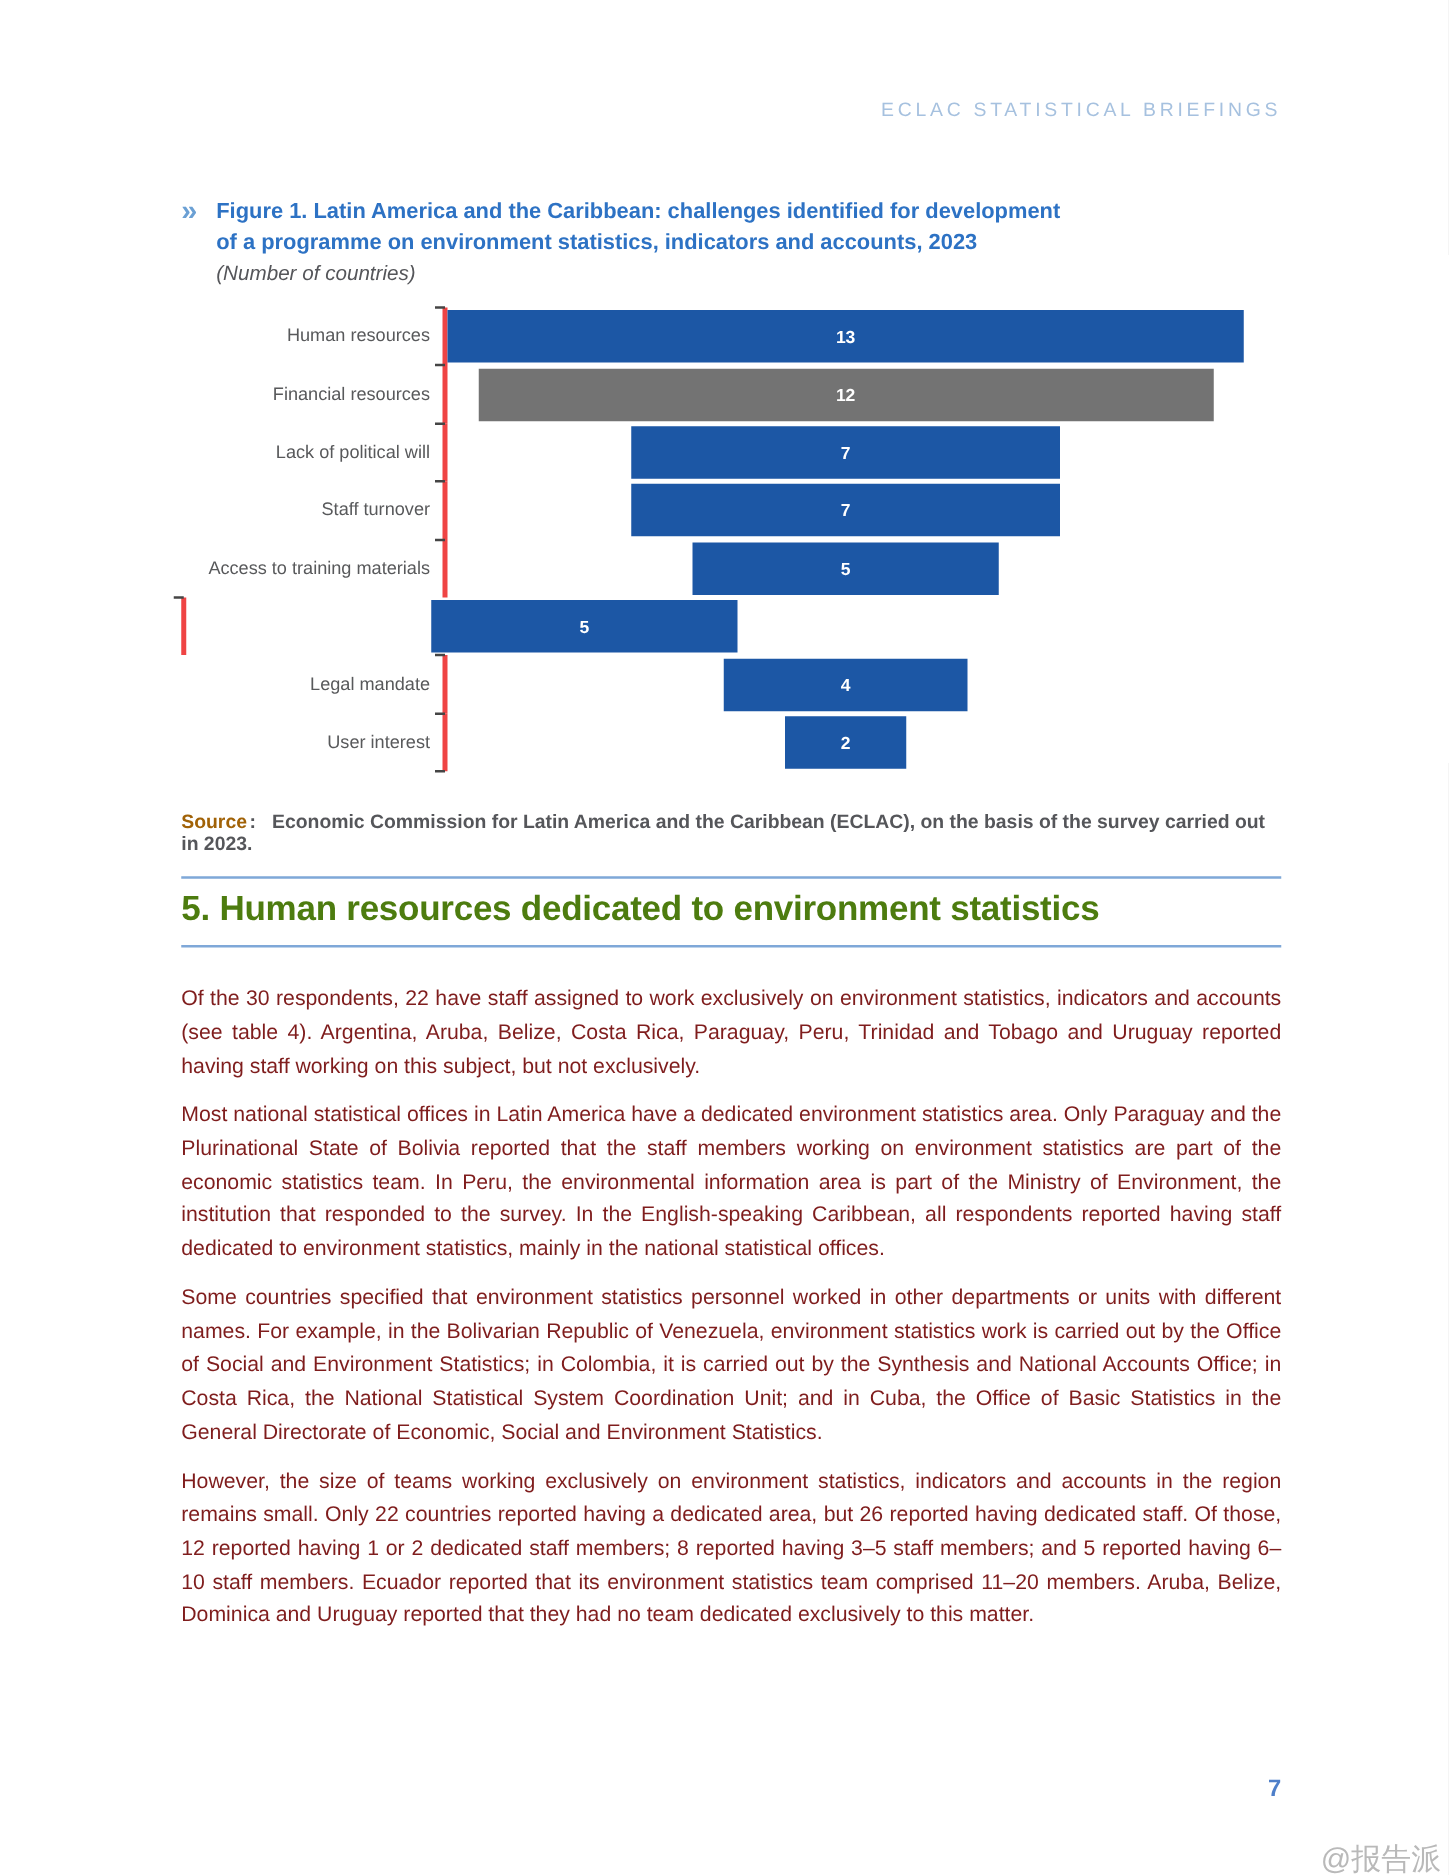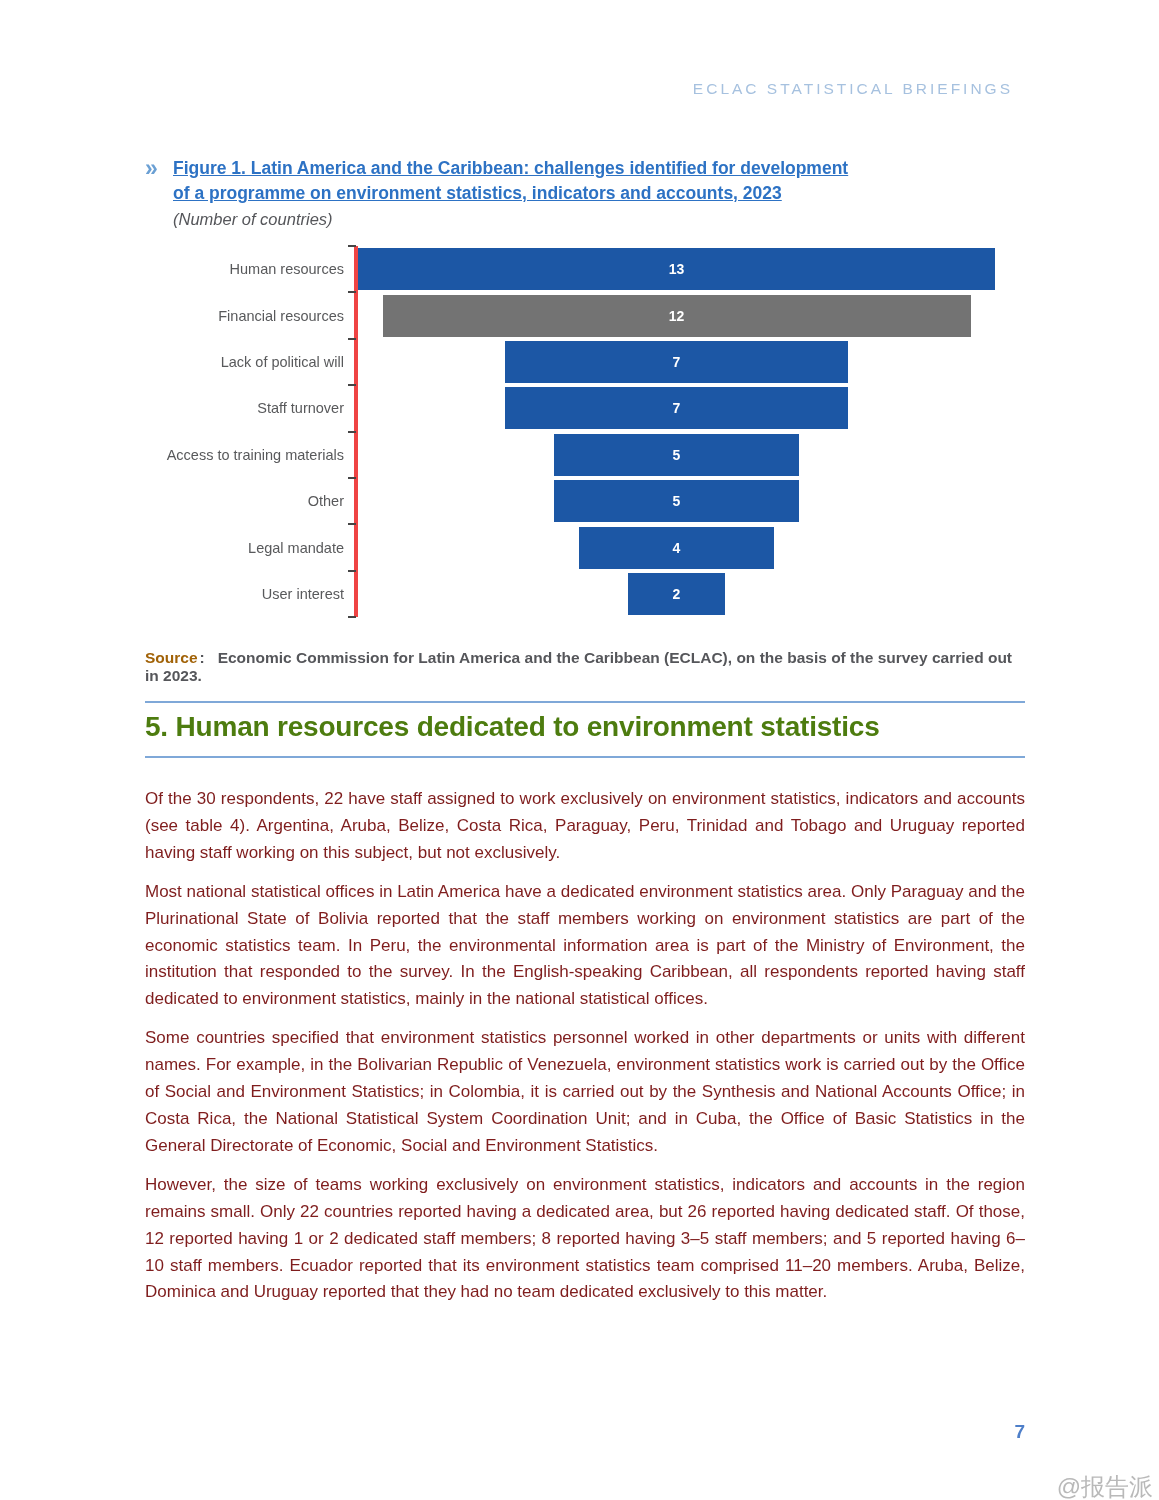--- a/index.html
+++ b/index.html
@@ -8,32 +8,32 @@
     position:relative;
     width:1159px; height:1500px;
     margin:0 auto;
     background:#ffffff;
     font-family:"Liberation Sans", sans-serif;
     overflow:hidden;
   }
 
   
   .brand {
-    position:absolute; top:80px; right:146px;
+    position:absolute; top:80px; right:134px;
     font-size:15.5px; letter-spacing:3px;
     color:#a6c1df; font-weight:400;
   }
 
   
   .figure-head { position:absolute; top:156px; left:145px; width:880px; }
   .figure-head .chevron {
     position:absolute; left:0; top:0;
     color:#6ba0d4; font-size:23px; font-weight:700; line-height:25px;
   }
-  .figure-title { margin-left:28px; color:#2d72c4; font-weight:700; font-size:17.5px; line-height:24.5px;text-decoration:underline; }
+  .figure-title { margin-left:28px; color:#2d72c4; font-weight:700; font-size:17.5px; line-height:24.5px; }
   .figure-subtitle { margin-left:28px; margin-top:5px; color:#55565a; font-style:italic; font-size:16.5px; font-weight:400; }
 
   
   .chart { position:absolute; top:246px; left:145px; width:850px; }
   .chart-row { display:flex; height:46.4px;justify-content:space-between; }
   .chart-label {
     width:209px; padding-right:10px; flex:none;
     display:flex; align-items:center; justify-content:flex-end;
     color:#58595b; font-size:14.5px;
   }
@@ -131,21 +131,20 @@
       </div>
       <div class="chart-row">
         <div class="chart-label">Access to training materials</div>
         <div class="chart-plot">
           <div class="chart-bar" style="width: 38.4615%; background: rgb(28, 87, 165);">
             <span>5</span>
           </div>
         </div>
       </div>
       <div class="chart-row">
-        <div class="chart-label">Other</div>
         <div class="chart-plot">
           <div class="chart-bar" style="width: 38.4615%; background: rgb(28, 87, 165);">
             <span>5</span>
           </div>
         </div>
       </div>
       <div class="chart-row">
         <div class="chart-label">Legal mandate</div>
         <div class="chart-plot">
           <div class="chart-bar" style="width: 30.7692%; background: rgb(28, 87, 165);">

